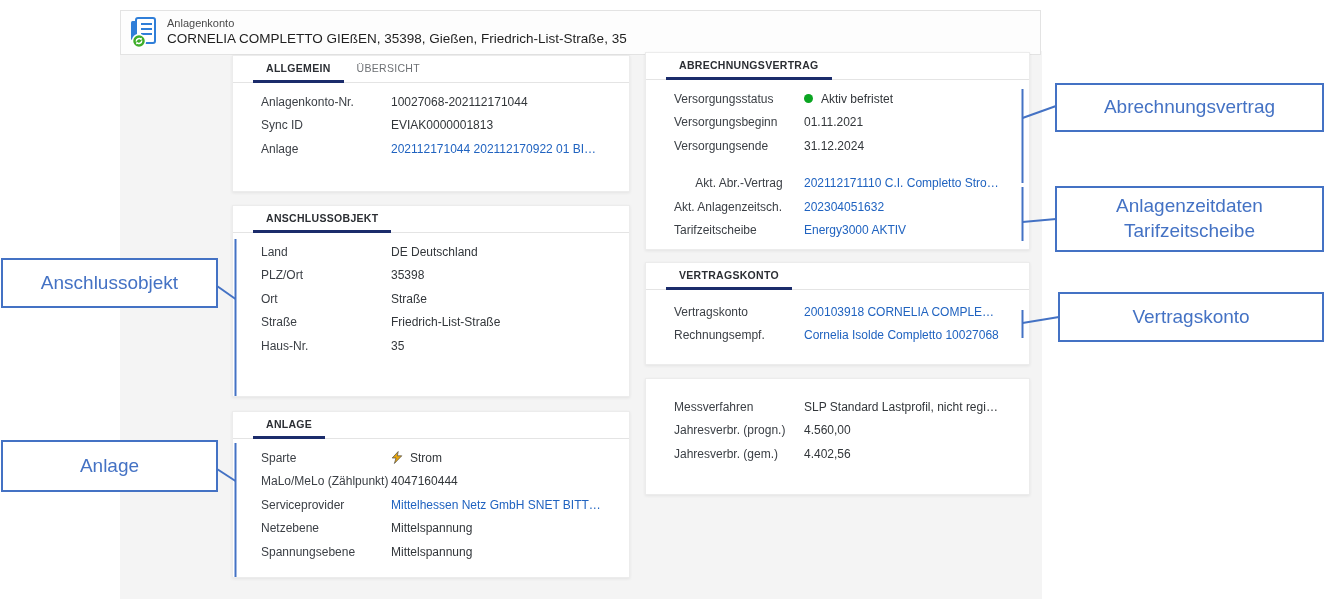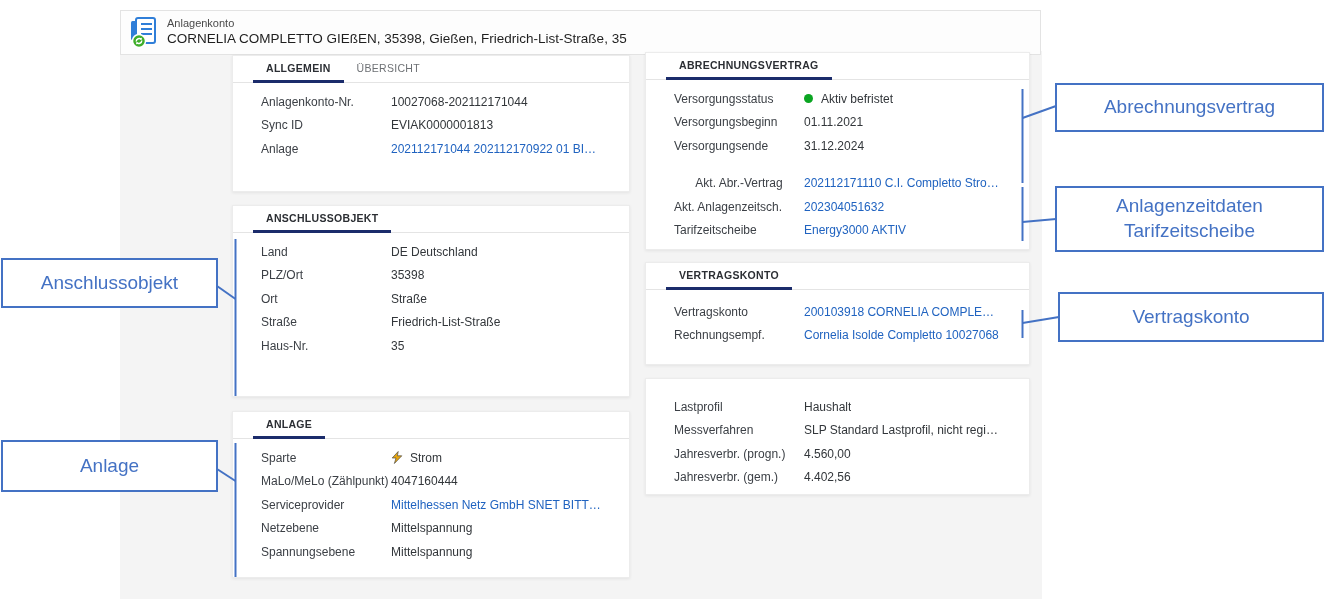--- a/index.html
+++ b/index.html
@@ -208,24 +208,20 @@
     <div class="row">
       <span class="label">Rechnungsempf.</span>
       <span class="value link">Cornelia Isolde Completto 10027068</span>
     </div>
   </div>
 </div>
 
 <div class="card" id="card-verbrauch">
   <div class="card-body" style="padding-top:16px;">
     <div class="row">
-      <span class="label">Lastprofil</span>
-      <span class="value">Haushalt</span>
-    </div>
-    <div class="row">
       <span class="label">Messverfahren</span>
       <span class="value">SLP Standard Lastprofil, nicht registrierende Le…</span>
     </div>
     <div class="row">
       <span class="label">Jahresverbr. (progn.)</span>
       <span class="value">4.560,00</span>
     </div>
     <div class="row">
       <span class="label">Jahresverbr. (gem.)</span>
       <span class="value">4.402,56</span>

